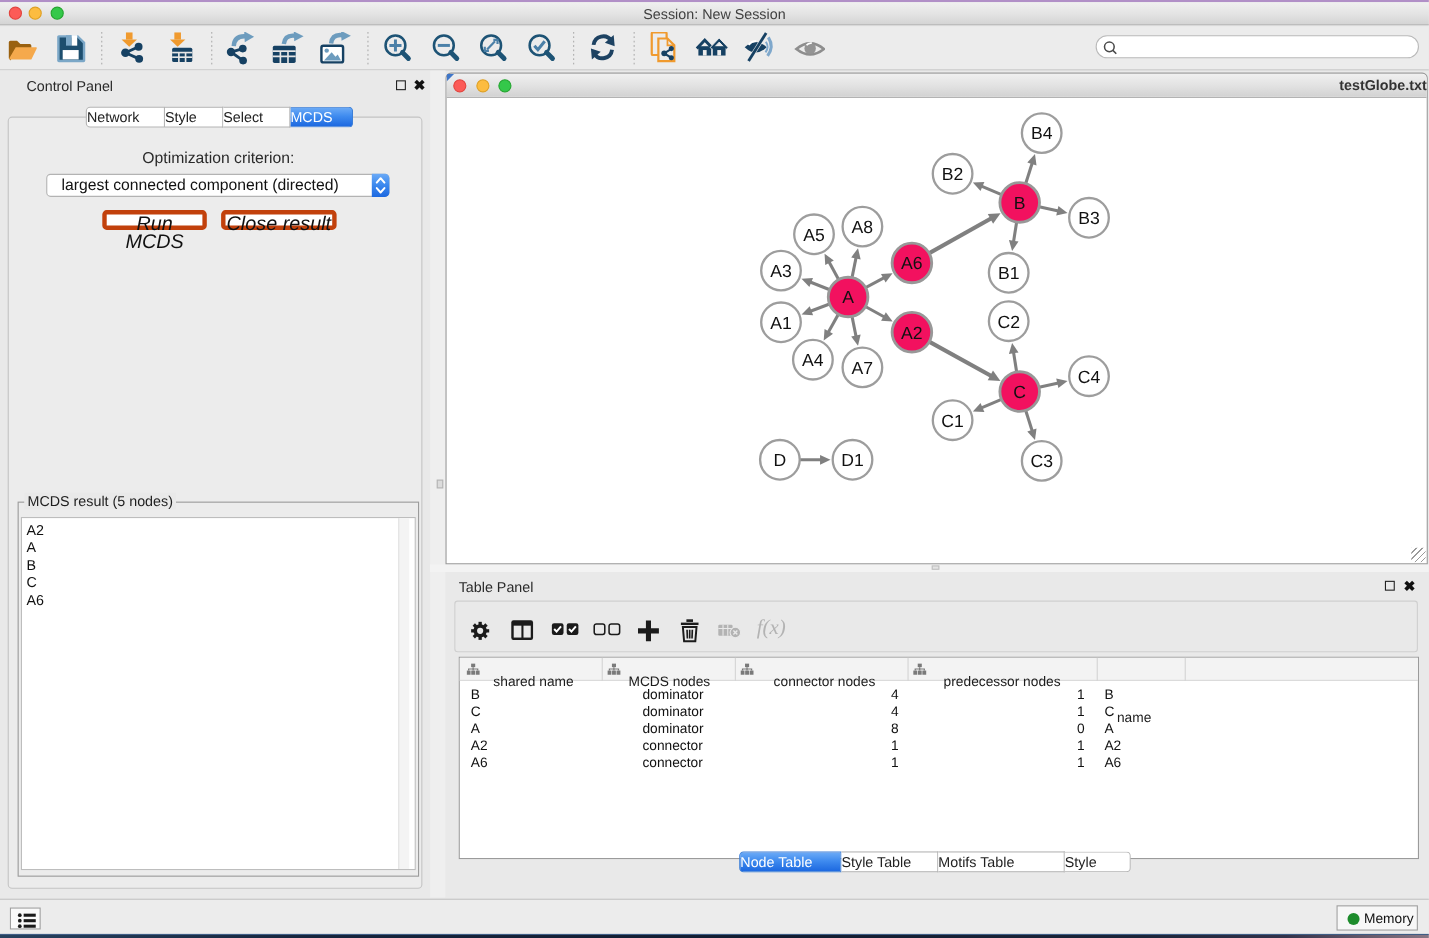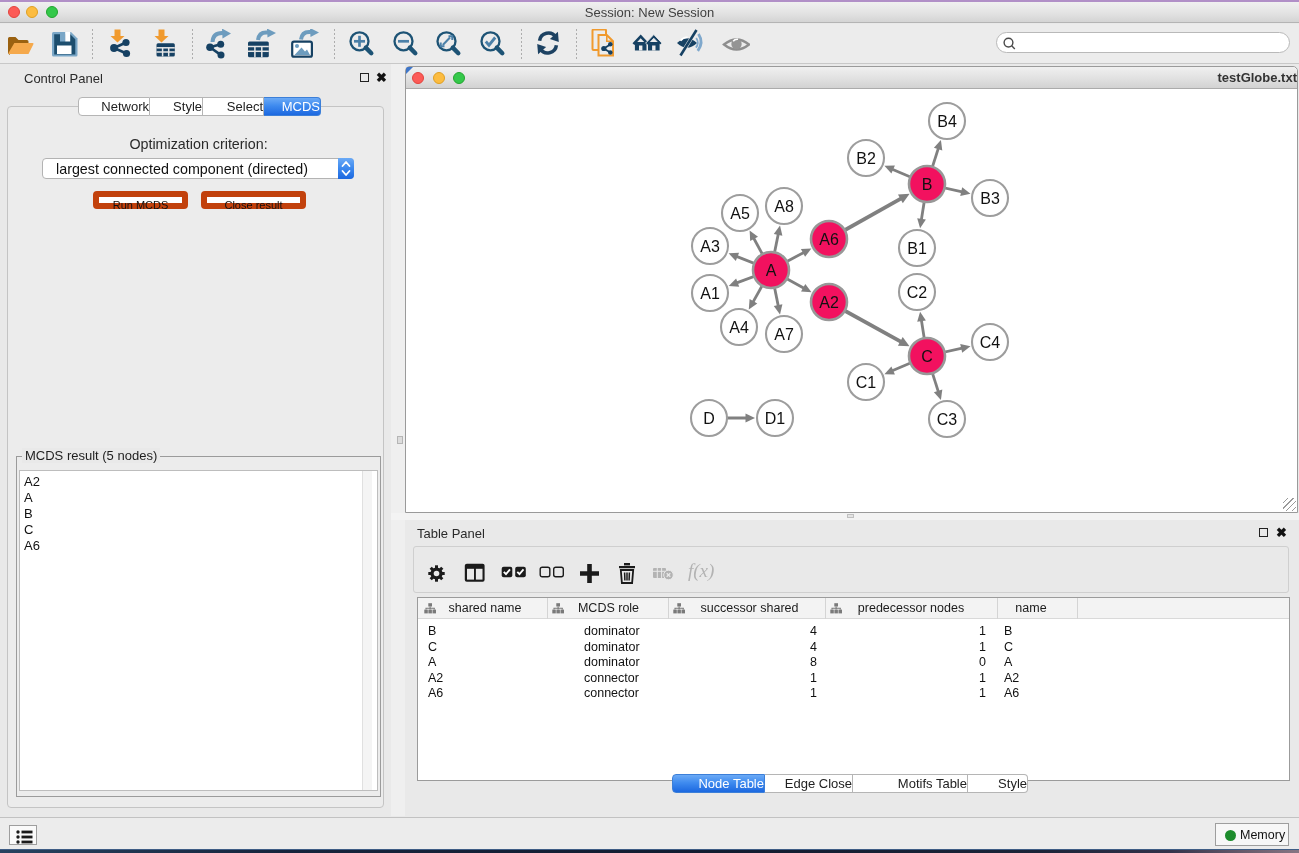--- a/index.html
+++ b/index.html
@@ -33,36 +33,36 @@
 
 #cpanel { left:0; top:64px; width:391px; height:752px; background:#e9e9e9; }
 #cpanel .hdr { position:absolute; left:0; top:0; width:100%; height:26px; }
 #cpanel .hdr .t { position:absolute; left:24px; top:7px; font-size:13px; color:#2a2a2a; }
 .winbtn-sq { position:absolute; width:9px; height:9px; border:1.5px solid #222; }
 .winbtn-x  { position:absolute; font-size:13px; font-weight:bold; color:#111; line-height:12px;}
 #cpanel .inner { position:absolute; left:7px; top:42px; width:377px; height:702px;
   border:1px solid #c4c4c4; border-radius:4px; background:#ececec; }
 
 .segtabs { position:absolute; display:flex; height:19px; }
-.segtabs .seg { height:19px; line-height:18px; font-size:13px; color:#222; text-align:right;
+.segtabs .seg { height:19px; line-height:18px; font-size:13px; color:#222; text-align:left;
   background:#fff; border:1px solid #b5b5b5; border-left:none; }
 .segtabs .seg:first-child { border-left:1px solid #b5b5b5; border-radius:4px 0 0 4px; }
 .segtabs .seg:last-child { border-radius:0 4px 4px 0; }
 .segtabs .seg.sel { background:linear-gradient(180deg,#6baaf6 0%,#3f8bef 45%,#1c68e0 100%);
   color:#fff; border-color:#3c7fd8; }
 #cptabs { left:78px; top:33px; }
 #optlabel { position:absolute; left:8px; top:72px; width:381px; text-align:center; font-size:14.3px; color:#2a2a2a; }
 #combo { position:absolute; left:42px; top:94px; width:312px; height:21px; background:#fff;
   border:1px solid #b3b3b3; border-radius:4px; }
 #combo .txt { position:absolute; left:13px; top:2px; font-size:14.3px; color:#111; }
 #combo .btn { position:absolute; right:-1px; top:-1px; width:16px; height:21px;
   background:linear-gradient(180deg,#6baaf6 0%,#3f8bef 45%,#1c68e0 100%);
   border-radius:0 4px 4px 0; }
-.macbtn { position:absolute; height:18px; background:#fff; border:6px solid #c2410c; border-radius:4px;
-  font-size:11px; color:#111; text-align:center; line-height:16px; }
+.macbtn { position:absolute; height:18px; background:#fff; border:4px solid #c2410c; border-radius:4px;
+  font-size:18px; color:#111; text-align:center; line-height:16px;font-style:italic; }
 #groupbox { position:absolute; left:16px; top:392px; width:365px; height:341px;
   border:1px solid #9b9b9b; }
 #groupbox .glabel { position:absolute; left:5px; top:-9px; background:#e9e9e9; padding:0 3px;
   font-size:13px; color:#1e1e1e; }
 #mlist { position:absolute; left:2px; top:13px; width:359px; height:321px; padding-top:3px; background:#fff;
   border:1px solid #bdbdbd; font-size:13px; color:#111; }
 #mlist .it { padding-left:4px; height:16px; line-height:16px; }
 #mlist .sb { position:absolute; left:342px; top:0px; width:10px; height:319px; background:#f4f4f4;
   border-left:1px solid #e0e0e0; }
 
@@ -99,21 +99,21 @@
 #tpanel { left:405px; top:520px; width:894px; height:296px; background:#e9e9e9; }
 #tpanel .hdr .t { position:absolute; left:12px; top:6px; font-size:13px; color:#2a2a2a; }
 #ttool { position:absolute; left:8px; top:26px; width:876px; height:47px; background:#e9e9e9;
   border:1px solid #cfcfcf; border-radius:3px; }
 #ttable { position:absolute; left:12px; top:77px; width:873px; height:184px; background:#fff;
   border:1px solid #9b9b9b; font-size:12.5px; color:#111; }
 #thead { position:absolute; left:0; top:0; width:100%; height:21px; background:#f3f3f3;
   border-bottom:1px solid #d9d9d9; }
 #thead .col { position:absolute; top:0; height:21px; border-right:1px solid #d4d4d4; }
 #thead .hico { position:absolute; top:5px; width:13px; height:12px; }
-#thead .hlab { position:absolute; top:0; height:21px; line-height:21px; text-align:center;
+#thead .hlab { position:absolute; top:12px; height:21px; line-height:21px; text-align:center;
   font-size:12.5px; color:#1c1c1c; }
 .trow { position:absolute; left:0; width:660px; height:16px; line-height:16px; }
 .trow span { position:absolute; }
 #ttabs { left:267px; top:254px; }
 #ttabs .seg { font-size:13px; }
 
 
 #statusbar { left:0; top:817px; width:1299px; height:32px; background:#ececec; border-top:1px solid #c2c2c2; }
 #menubtn { position:absolute; left:9px; top:7px; width:28px; height:20px; background:#fafafa;
   border:1px solid #9e9e9e; }
@@ -486,30 +486,30 @@
       <div class="col" style="left:251px; width:157px;"></div>
       <div class="col" style="left:408px; width:172px;"></div>
       <div class="col" style="left:580px; width:80px;"></div>
       <svg class="hico" style="left:6px">  
           <use href="#treeico"></use>
         </svg>
         <span class="hlab" style="left:27px; width:80px;">shared name</span>
       <svg class="hico" style="left:134px">
           <use href="#treeico"></use>
         </svg>
-        <span class="hlab" style="left:150px; width:81px;">MCDS role</span>
+        <span class="hlab" style="left:150px; width:81px;">MCDS nodes</span>
       <svg class="hico" style="left:255px">
           <use href="#treeico"></use>
         </svg>
-        <span class="hlab" style="left:271px; width:121px;">successor shared</span>
+        <span class="hlab" style="left:271px; width:121px;">connector nodes</span>
       <svg class="hico" style="left:412px">
           <use href="#treeico"></use>
         </svg>
         <span class="hlab" style="left:428px; width:130px;">predecessor nodes</span>
-      <span class="hlab" style="left:573px; width:80px;">name</span>
+      <span class="hlab" style="left:573px; width:80px;margin-top:32px;">name</span>
     </div>
     <div class="trow" style="top:25px">
         <span style="left:10px">B</span>
         <span style="left:166px">dominator</span>
         <span style="left:251px;width:148px;text-align:right">4</span>
         <span style="left:408px;width:160px;text-align:right">1</span>
         <span style="left:586px">B</span>
       </div>
     <div class="trow" style="top:40.5px">
         <span style="left:10px">C</span>
@@ -535,21 +535,21 @@
     <div class="trow" style="top:87px">
         <span style="left:10px">A6</span>
         <span style="left:166px">connector</span>
         <span style="left:251px;width:148px;text-align:right">1</span>
         <span style="left:408px;width:160px;text-align:right">1</span>
         <span style="left:586px">A6</span>
       </div>
   </div>
   <div class="segtabs" id="ttabs">
     <div class="seg sel" style="width:93px">Node Table</div>
-      <div class="seg" style="width:88px">Edge Close</div>
+      <div class="seg" style="width:88px">Style Table</div>
       <div class="seg" style="width:115px">Motifs Table</div>
       <div class="seg" style="width:60px">Style</div>
   </div>
 </div>
 
 <div id="statusbar" class="abs">
   <div id="menubtn"><svg width="26" height="18" style="margin:2px 0 0 5px">
         <g fill="#1b1b1b">
           <circle cx="3" cy="4" r="1.7"></circle>
           <circle cx="3" cy="9" r="1.7"></circle>

